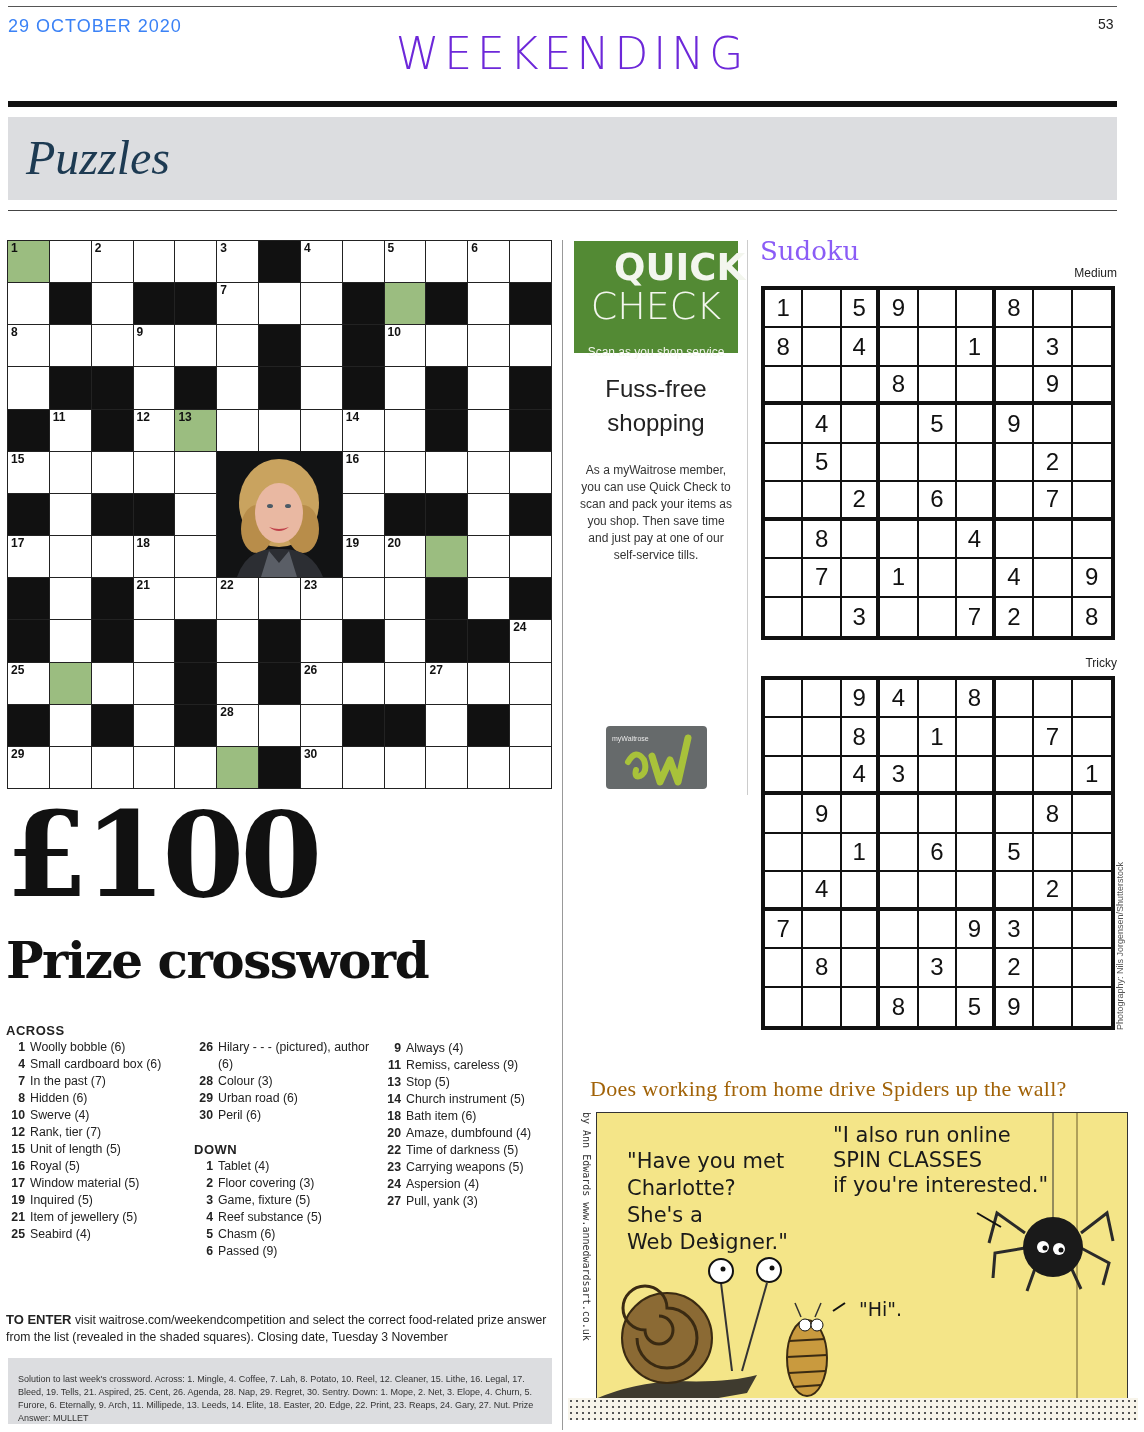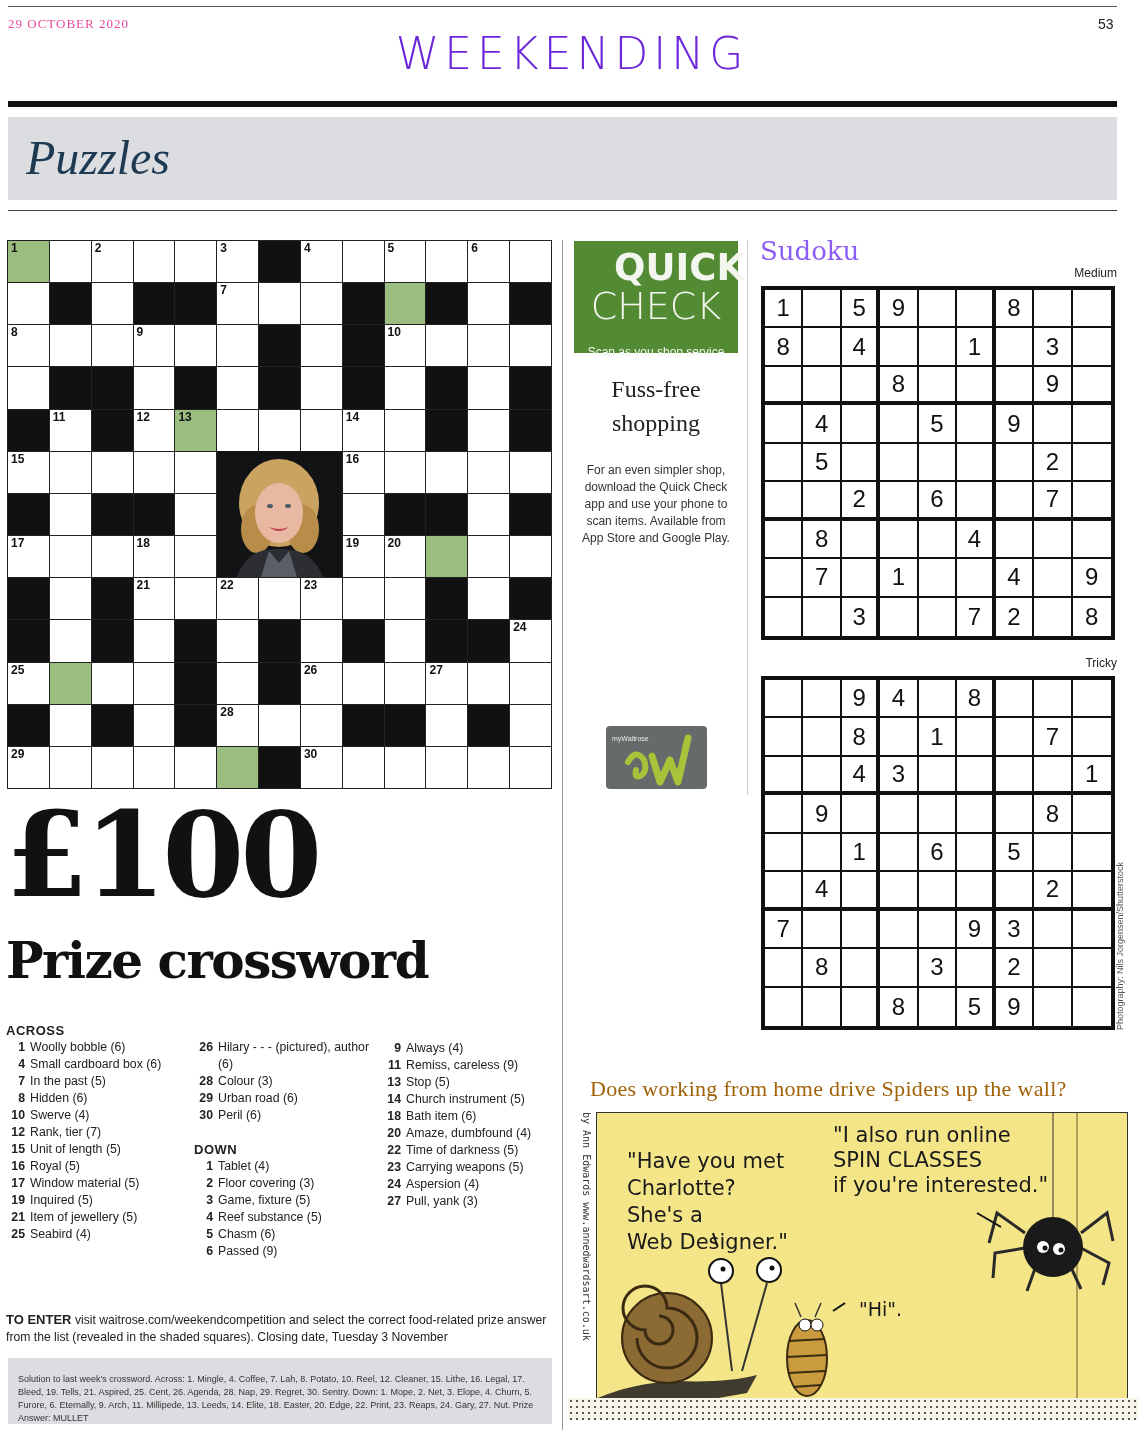--- a/index.html
+++ b/index.html
@@ -3,21 +3,21 @@
 <meta charset="utf-8">
 <style>
   * { box-sizing: border-box; margin: 0; padding: 0; }
   html, body { width: 1144px; height: 1432px; background: #ffffff; overflow: hidden; }
   body { position: relative; font-family: "DejaVu Sans", sans-serif; color: #1a1a1a; }
 
   .abs { position: absolute; }
 
   
   .top-rule { left: 8px; top: 6px; width: 1109px; height: 1px; background: #555; }
-  .date { left: 8px; top: 16px; font-size: 13px; letter-spacing: 1px; font-family: Liberation Serif, serif; color: #ec4899; }
+  .date { left: 8px; top: 16px; font-size: 18px; letter-spacing: 1px; font-family: Liberation Sans, sans-serif; color: #3b82f6; }
   .page-num { left: 1098px; top: 16px; font-size: 14px; font-family: "Liberation Sans", sans-serif; color: #222; }
   .masthead { left: 0; width: 1144px; top: 28px; text-align: center; font-family: "DejaVu Sans", sans-serif; font-size: 44px; letter-spacing: 5px; color: #6d28d9; font-weight: 300; transform: scaleY(1.0); }
   .thick-rule { left: 8px; top: 101px; width: 1109px; height: 6px; background: #111; }
   .section-band { left: 8px; top: 117px; width: 1109px; height: 83px; background: #dcdde0; }
   .section-title { left: 26px; top: 130px; font-family: "Liberation Serif", serif; font-style: italic; font-size: 48px; color: #1d3a52; }
   .thin-rule { left: 8px; top: 210px; width: 1109px; height: 1px; background: #444; }
 
   
   .xw-grid { left: 7px; top: 240px; width: 545px; height: 549px; display: grid; grid-template-columns: repeat(13, 1fr); grid-template-rows: repeat(13, 1fr); background: #222; gap: 1px; border: 1px solid #222; }
   .cell { background: #fff; position: relative; }
@@ -47,21 +47,21 @@
 
   
   .vdiv { left: 562px; top: 240px; width: 1px; height: 1190px; background: #999; }
   .vdiv2 { left: 747px; top: 240px; width: 1px; height: 555px; background: #ccc; }
 
   
   .qc-box { left: 574px; top: 241px; width: 164px; height: 112px; background: #538a34; color: #f3f6ee; text-align: center; padding-top: 8px; }
   .qc-line1 { font-family: "DejaVu Sans", sans-serif; font-weight: bold; font-size: 37px; line-height: 38px; letter-spacing: 0px; margin-left: 40px; }
   .qc-line2 { font-family: "DejaVu Sans", sans-serif; font-weight: 200; font-size: 38px; line-height: 38px; letter-spacing: 0px; }
   .qc-line3 { font-family: "Liberation Sans", sans-serif; font-size: 12px; margin-top: 20px; }
-  .qc-head { left: 574px; top: 372px; width: 164px; text-align: center; font-family: Liberation Serif, serif; font-size: 24px; line-height: 34px; color: #222; }
+  .qc-head { left: 574px; top: 372px; width: 164px; text-align: center; font-family: Liberation Sans, sans-serif; font-size: 24px; line-height: 34px; color: #222; }
   .qc-body { left: 577px; top: 462px; width: 158px; text-align: center; font-family: "Liberation Sans", sans-serif; font-size: 12px; line-height: 17px; color: #333; }
   .qc-body p + p { margin-top: 14px; }
   .card { left: 606px; top: 726px; width: 101px; height: 63px; background: #666a6b; border-radius: 4px; overflow: hidden; }
   .card-brand { position: absolute; left: 6px; top: 9px; font-size: 7px; color: #e8e8e8; font-family: "Liberation Sans", sans-serif; }
 
   
   .sudoku-title { left: 760px; top: 236px; font-family: "DejaVu Serif", serif; font-size: 26px; color: #8b5cf6; }
   .level { font-family: "Liberation Sans", sans-serif; font-size: 12px; color: #222; text-align: right; width: 100px; }
   .lvl-med { left: 1017px; top: 266px; }
   .lvl-tricky { left: 1017px; top: 656px; }
@@ -352,21 +352,21 @@
       <div class="clue">
         <span class="n">1</span>
         <span class="t">Woolly bobble (6)</span>
       </div>
       <div class="clue">
         <span class="n">4</span>
         <span class="t">Small cardboard box (6)</span>
       </div>
       <div class="clue">
         <span class="n">7</span>
-        <span class="t">In the past (5)</span>
+        <span class="t">In the past (7)</span>
       </div>
       <div class="clue">
         <span class="n">8</span>
         <span class="t">Hidden (6)</span>
       </div>
       <div class="clue">
         <span class="n">10</span>
         <span class="t">Swerve (4)</span>
       </div>
       <div class="clue">
@@ -502,21 +502,21 @@
 <div class="abs qc-box">
   <div class="qc-line1">QUICK</div>
   <div class="qc-line2">CHECK</div>
   <div class="qc-line3">Scan as you shop service</div>
 </div>
 <div class="abs qc-head">
   <div>Fuss-free</div>
   <div>shopping</div>
 </div>
 <div class="abs qc-body">
-  <p>For an even simpler shop, download the Quick Check app and use your phone to scan items. Available from App Store and Google Play.</p>
+  <p>As a myWaitrose member, you can use Quick Check to scan and pack your items as you shop. Then save time and just pay at one of our self-service tills.</p>
 </div>
 <div class="abs card">
   <div class="card-brand">myWaitrose</div>
   <svg width="101" height="63" viewBox="0 0 101 63">
     <path d="M22 36 Q30 22 38 34 Q42 46 34 50 Q28 52 30 44" stroke="#a8c23a" stroke-width="6" fill="none" stroke-linecap="round"></path>
     <path d="M46 30 L54 56 L64 34 L72 56 L82 12" stroke="#a8c23a" stroke-width="7" fill="none" stroke-linecap="round" stroke-linejoin="round"></path>
   </svg>
 </div>
 
 <div class="abs sudoku-title">Sudoku</div>

